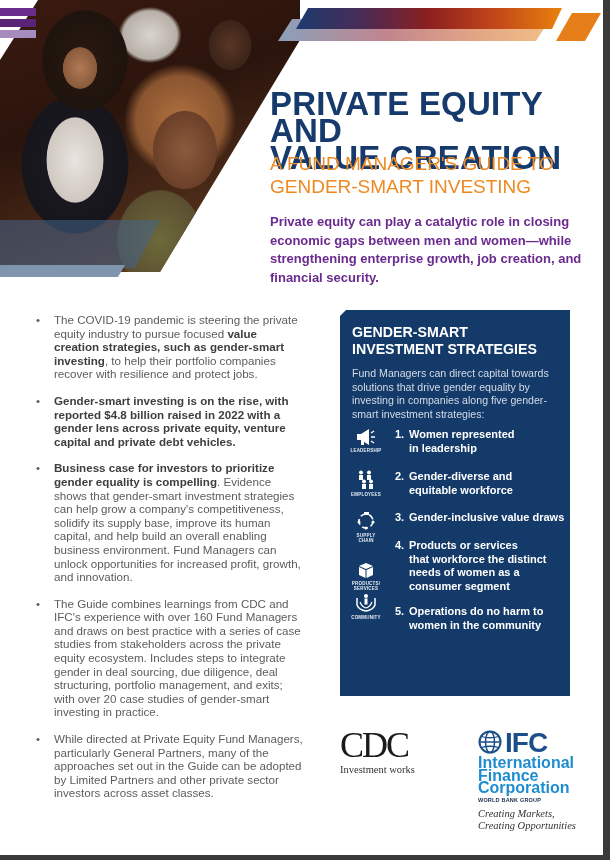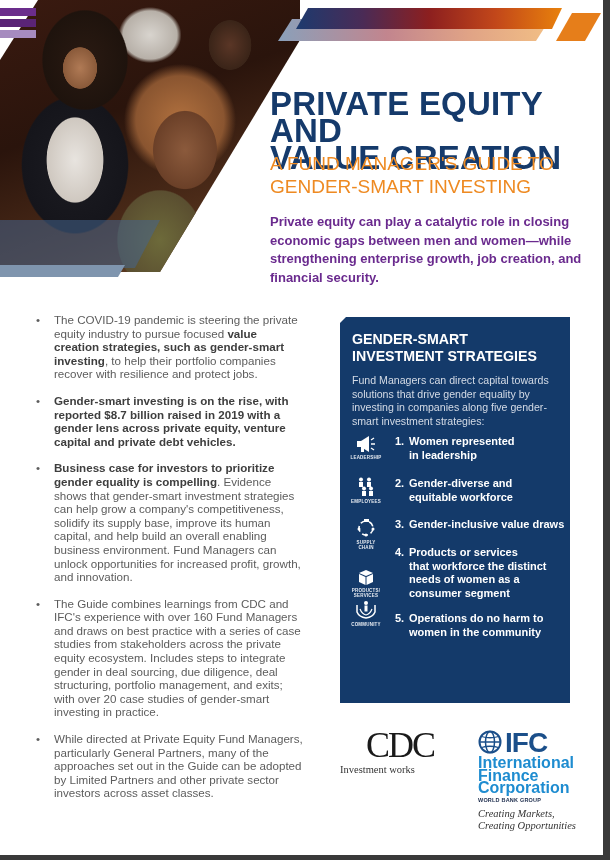--- a/index.html
+++ b/index.html
@@ -76,21 +76,21 @@
   .bullets {
     position:absolute; left:34px; top:313px; width:270px;
     list-style:none; margin:0; padding:0;
     color:#5c5c5c; font-size:11.6px; line-height:13.6px;
   }
   .bullets li { position:relative; padding-left:20px; margin-bottom:13px; }
   .bullets li::before { content:"•"; position:absolute; left:2px; top:0; color:#5c5c5c; }
   .bullets b { color:#3e3e3e; }
   
   .box {
-    position:absolute; left:340px; top:317px; width:230px; height:386px;
+    position:absolute; left:340px; top:310px; width:230px; height:386px;
     background:#143a6a; color:#ffffff;
     clip-path: polygon(6px 0, 230px 0, 230px 386px, 0 386px, 0 6px);
   }
   .box-title {
     position:absolute; left:12px; top:14px; width:210px;
     font-weight:bold; font-size:14.2px; line-height:17px; white-space:pre-line;
   }
   .box-intro {
     position:absolute; left:12px; top:57px; width:212px;
     font-size:10.6px; line-height:13.6px; color:#d4dbe6;
@@ -112,21 +112,21 @@
     font-weight:bold; font-size:11px; line-height:13.5px; white-space:pre-line;
   }
   .box-footer {
     position:absolute; left:12px; top:336px; width:214px;
     font-size:10.6px; line-height:13.8px; color:#d4dbe6;
   }
   
   .cdc-logo { position:absolute; left:340px; top:728px; width:120px; }
   .cdc-mark {
     font-family:"Liberation Serif", serif; font-size:36px; line-height:34px;
-    color:#1a1a1a; letter-spacing:-2px;text-align:center;
+    color:#1a1a1a; letter-spacing:-2px;
   }
   .cdc-tag {
     font-family:Liberation Serif, serif; font-size:10.5px; color:#333; margin-top:2px;
   }
   .ifc-logo { position:absolute; left:478px; top:730px; width:120px; }
   .ifc-top { display:flex; align-items:flex-start; height:26px; }
   .ifc-mark {
     font-weight:bold; font-size:28px; line-height:26px; color:#1b4f8a; margin-left:3px;
     letter-spacing:-1px;
   }
@@ -159,21 +159,21 @@
   <div class="orange-tab"></div>
 
   <div class="title">PRIVATE EQUITY AND
 VALUE CREATION</div>
   <div class="subtitle">A FUND MANAGER'S GUIDE TO
 GENDER-SMART INVESTING</div>
   <div class="lead">Private equity can play a catalytic role in closing economic gaps between men and women—while strengthening enterprise growth, job creation, and financial security.</div>
 
   <ul class="bullets">
     <li><span>The COVID-19 pandemic is steering the private equity industry to pursue focused </span><b>value creation strategies, such as gender-smart investing</b><span>, to help their portfolio companies recover with resilience and protect jobs.</span></li>
-    <li><span></span><b>Gender-smart investing is on the rise, with reported $8.7 billion raised in 2019 with a gender lens across private equity, venture capital and private debt vehicles.</b><span></span></li>
+    <li><span></span><b>Gender-smart investing is on the rise, with reported $4.8 billion raised in 2022 with a gender lens across private equity, venture capital and private debt vehicles.</b><span></span></li>
     <li><span></span><b>Business case for investors to prioritize gender equality is compelling</b><span>. Evidence shows that gender-smart investment strategies can help grow a company's competitiveness, solidify its supply base, improve its human capital, and help build an overall enabling business environment. Fund Managers can unlock opportunities for increased profit, growth, and innovation.</span></li>
     <li><span>The Guide combines learnings from CDC and IFC's experience with over 160 Fund Managers and draws on best practice with a series of case studies from stakeholders across the private equity ecosystem. Includes steps to integrate gender in deal sourcing, due diligence, deal structuring, portfolio management, and exits; with over 20 case studies of gender-smart investing in practice.</span><b></b><span></span></li>
     <li><span>While directed at Private Equity Fund Managers, particularly General Partners, many of the approaches set out in the Guide can be adopted by Limited Partners and other private sector investors across asset classes.</span><b></b><span></span></li>
   </ul>
 
   <div class="box">
     <div class="box-title">GENDER-SMART
 INVESTMENT STRATEGIES</div>
     <div class="box-intro">Fund Managers can direct capital towards solutions that drive gender equality by investing in companies along five gender-smart investment strategies:</div>
 

